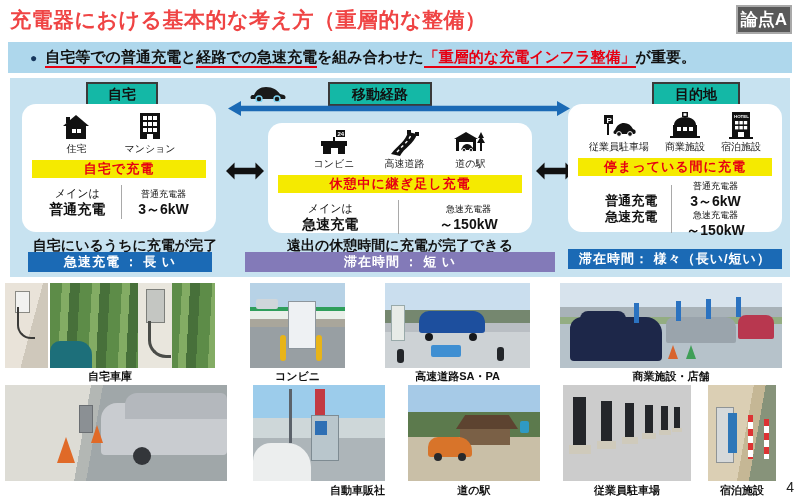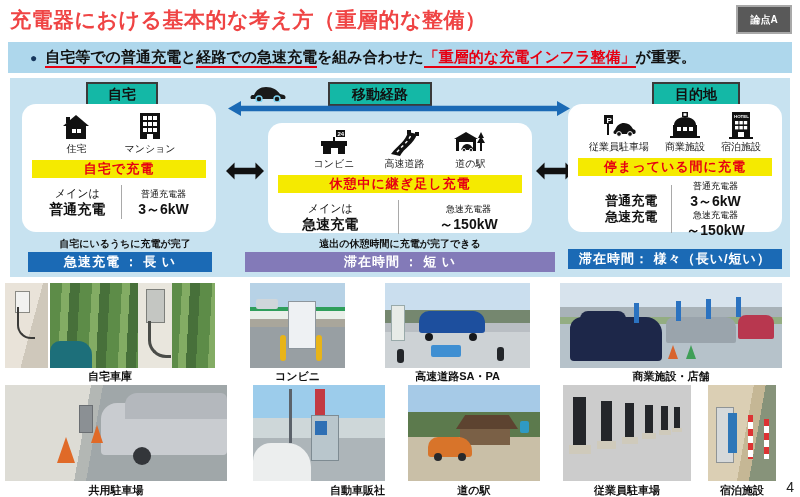--- a/index.html
+++ b/index.html
@@ -1,21 +1,21 @@
 <!DOCTYPE html>
 <html><head>
 <meta charset="utf-8">
 <style>
   html,body{margin:0;padding:0;}
   #slide{position:relative;width:800px;height:497px;background:#ffffff;
          font-family:"Liberation Sans","DejaVu Sans",sans-serif;overflow:hidden;}
   
   .title{position:absolute;left:10px;top:6px;font-size:21px;font-weight:bold;color:#ef4444;letter-spacing:.5px;}
   .badge{position:absolute;right:8px;top:5px;width:52px;height:25px;background:#595959;border:2px solid #a9a9a9;
-         color:#fff;font-size:10px;font-weight:bold;text-align:center;line-height:25px;}
+         color:#fff;font-size:17px;font-weight:bold;text-align:center;line-height:25px;}
   
   .keyband{position:absolute;left:8px;top:42px;width:784px;height:31px;background:#aed7ec;
            display:flex;align-items:center;font-size:15px;font-weight:bold;color:#111;}
   .keyband .dot{color:#16365c;margin:0 8px 0 22px;font-size:12px;}
   .ul-red{border-bottom:2px solid #e60012;padding-bottom:1px;}
   .red-t{color:#e60012;}
   
   .diagram{position:absolute;left:10px;top:78px;width:780px;height:199px;background:#c7e2f0;}
   .labelbox{position:absolute;top:4px;background:#14b8a6;border:2px solid #3a3a3a;height:20px;line-height:20px;
             font-size:14px;font-weight:bold;text-align:center;color:#111;}
@@ -28,21 +28,21 @@
   .specrow{display:flex;justify-content:center;align-items:center;gap:16px;margin-top:7px;}
   .spec-main{text-align:center;color:#111;}
   .spec-main .s1{font-size:11px;}
   .spec-main .s2{font-size:14px;font-weight:bold;}
   .spec-main .s2b{font-size:13px;font-weight:bold;line-height:16px;}
   .vdiv{width:1px;background:#a9a9a9;height:34px;}
   .vdiv.tall{height:48px;}
   .spec-det{text-align:center;color:#111;}
   .spec-det .dl{font-size:9px;}
   .spec-det .dv{font-size:14px;font-weight:bold;line-height:16px;}
-  .note{position:absolute;font-size:10px;font-weight:bold;text-align:center;color:#111;}
+  .note{position:absolute;font-size:14px;font-weight:bold;text-align:center;color:#111;}
   .staybar{position:absolute;height:20px;line-height:20px;text-align:center;color:#fff;
            font-weight:bold;font-size:13px;letter-spacing:1px;}
   .bg-blue{background:#1b6ab5;}
   .bg-purple{background:#837ab8;}
   .arrow-abs{position:absolute;}
   
   .ph{position:absolute;overflow:hidden;background:#ccc;}
   .cap{position:absolute;font-size:11px;font-weight:bold;color:#111;text-align:center;}
   .pagenum{position:absolute;right:6px;bottom:2px;font-size:14px;color:#222;}
   
@@ -300,21 +300,20 @@
   <div class="cap" style="left:560px;top:369px;width:222px;">商業施設・店舗</div>
 
   <div class="ph ph-share" style="left:5px;top:385px;width:222px;height:96px;">
     <i style="left:96px;top:18px;width:126px;height:52px;background:#c9ccd0;border-radius:16px 10px 4px 4px;"></i>
     <i style="left:120px;top:8px;width:102px;height:26px;background:#b4b8bd;border-radius:12px 6px 0 0;"></i>
     <i style="left:128px;top:62px;width:18px;height:18px;background:#33363a;border-radius:50%;"></i>
     <i style="left:52px;top:52px;width:0;height:0;border-left:9px solid transparent;border-right:9px solid transparent;border-bottom:26px solid #e06a28;"></i>
     <i style="left:86px;top:40px;width:0;height:0;border-left:6px solid transparent;border-right:6px solid transparent;border-bottom:18px solid #e06a28;"></i>
     <i style="left:74px;top:20px;width:12px;height:26px;background:#8b9094;border:1px solid #6a6e72;"></i>
   </div>
-  <div class="cap" style="left:5px;top:483px;width:222px;">共用駐車場</div>
 
   <div class="ph ph-dealer" style="left:253px;top:385px;width:132px;height:96px;">
     <i style="left:62px;top:4px;width:10px;height:60px;background:#c23a42;"></i>
     <i style="left:58px;top:30px;width:26px;height:44px;background:#b9c6cc;border:1px solid #7e8b92;"></i>
     <i style="left:62px;top:36px;width:12px;height:14px;background:#2e6fb4;"></i>
     <i style="left:0;top:58px;width:58px;height:38px;background:#eceeee;border-radius:18px 24px 0 0;"></i>
     <i style="left:36px;top:4px;width:3px;height:54px;background:#5b626a;"></i>
   </div>
   <div class="cap" style="left:253px;top:483px;width:132px;text-align:right;">自動車販社</div>
 

